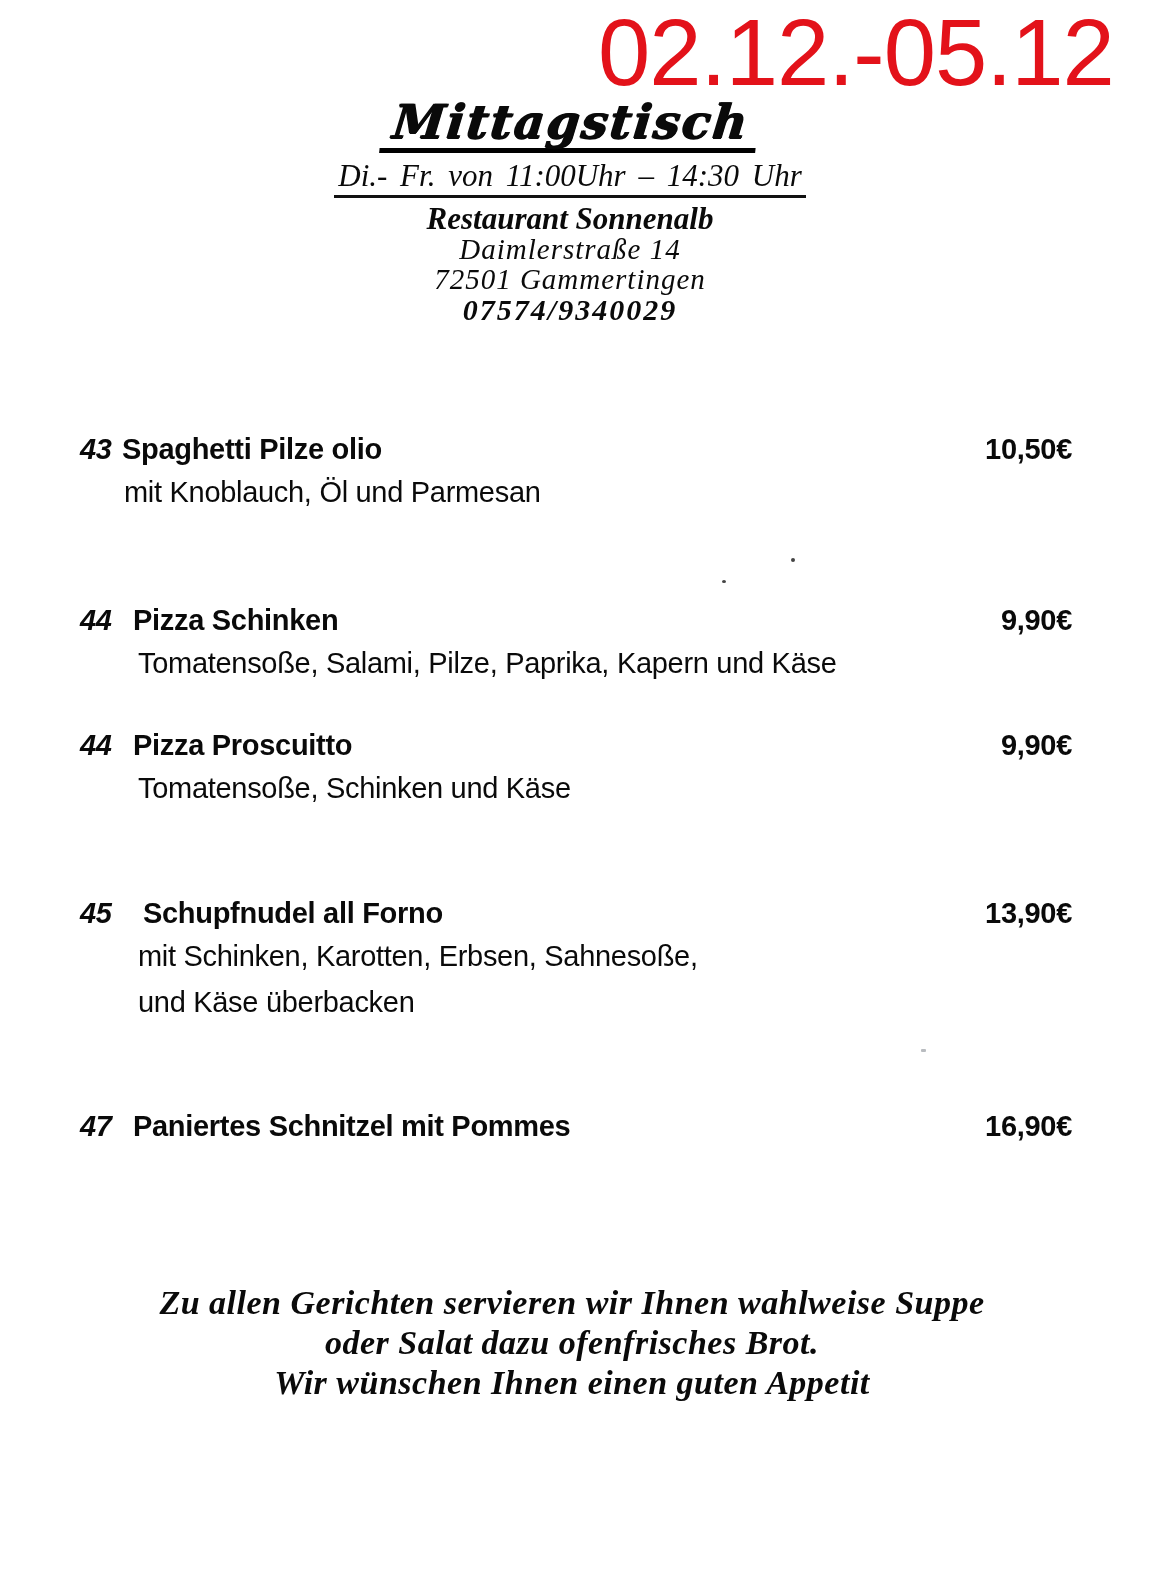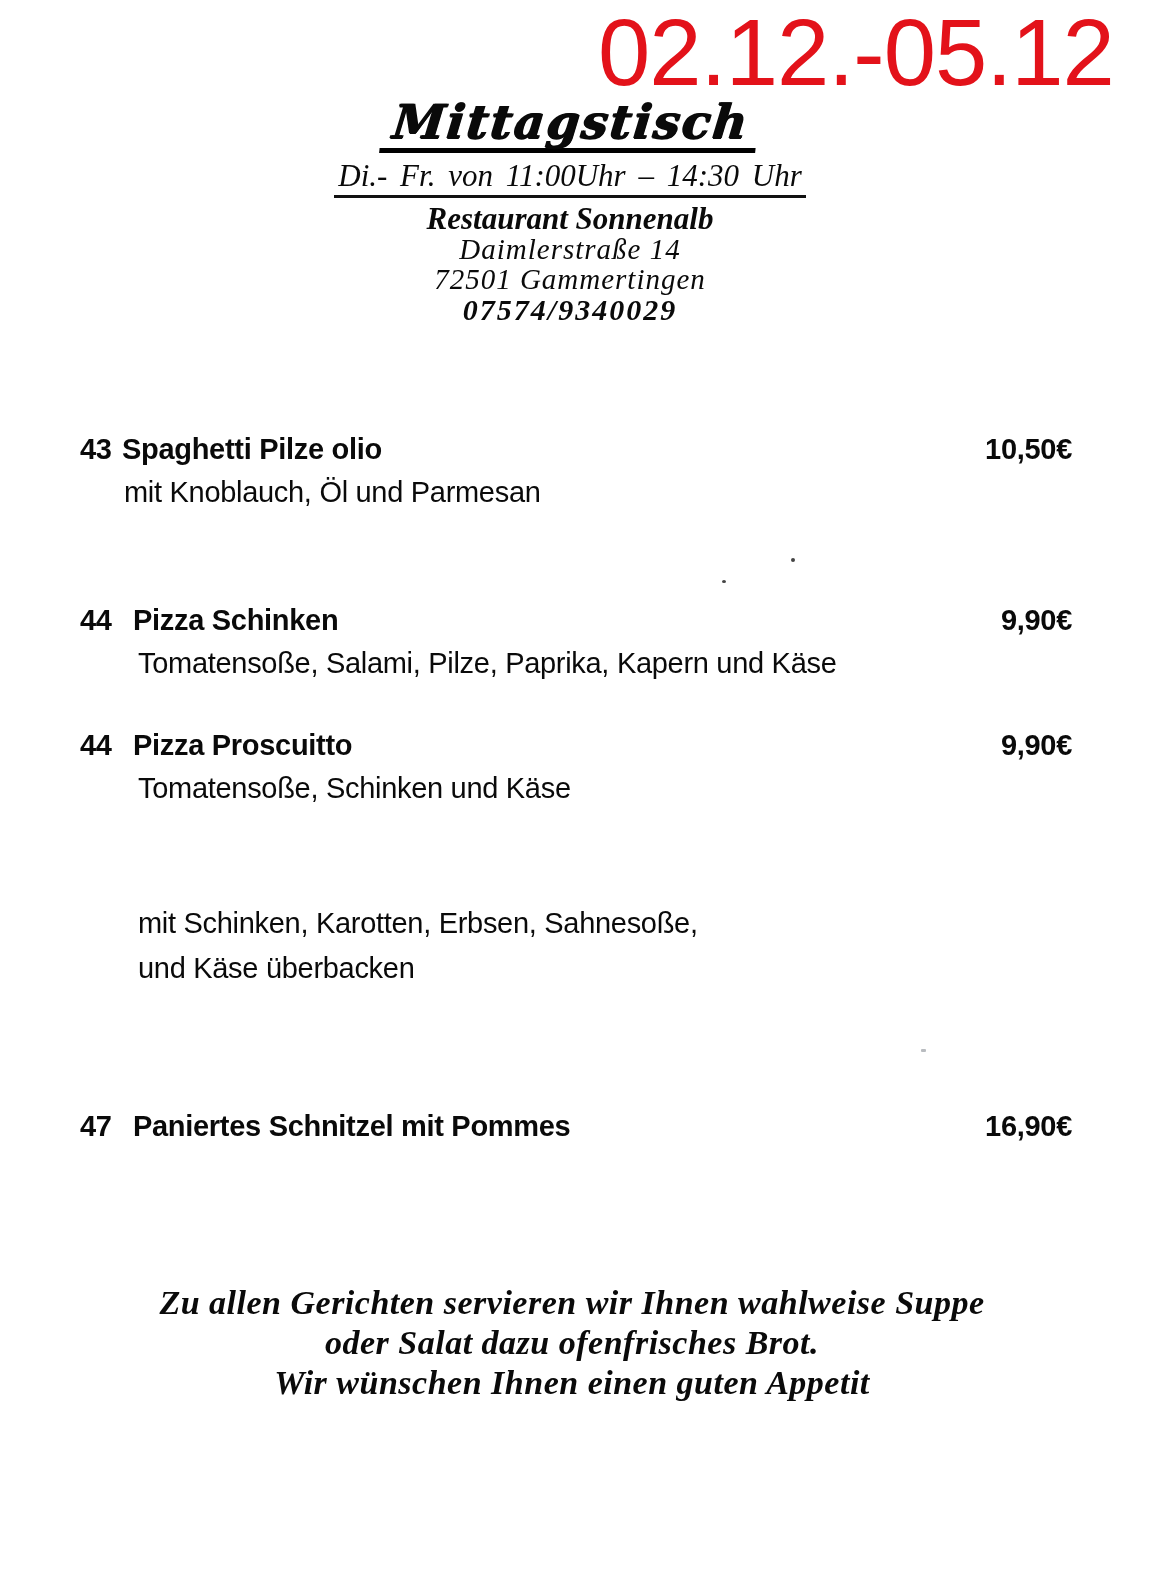--- a/index.html
+++ b/index.html
@@ -92,21 +92,21 @@
     right: 98px;
     font-size: 29px;
     letter-spacing: -0.3px;
     line-height: 1.15;
   }
   .row-head {
     display: flex;
     align-items: baseline;
     font-weight: bold;
   }
-  .item-number { flex: 0 0 42px; }
+  .item-number { flex: 0 0 42px; font-style: italic; }
   .item-name { white-space: nowrap; }
   .g1 .item-name { margin-left: 11px; }
   .g2 .item-name { margin-left: 21px; }
   .item-price { margin-left: auto; white-space: nowrap; }
   .item-desc {
     margin-top: 10px;
     font-weight: normal;
     white-space: nowrap;
   }
   .ind-a .item-desc { margin-left: 44px; }
@@ -181,20 +181,25 @@
   <div class="menu-row ind-b g1" style="top:729px;">
     <div class="row-head">
       <span class="item-number">44</span>
       <span class="item-name">Pizza Proscuitto</span>
       <span class="item-price">9,90€</span>
     </div>
     <div class="item-desc">Tomatensoße, Schinken und Käse</div>
   </div>
 
   <div class="menu-row ind-b g2" style="top:897px;">
+    <div class="row-head">
+      <span class="item-number">45</span>
+      <span class="item-name">Schupfnudel all Forno</span>
+      <span class="item-price">13,90€</span>
+    </div>
     <div class="item-desc">mit Schinken, Karotten, Erbsen, Sahnesoße,</div>
     <div class="item-desc">und Käse überbacken</div>
   </div>
 
   <div class="menu-row g1" style="top:1110px;">
     <div class="row-head">
       <span class="item-number">47</span>
       <span class="item-name">Paniertes Schnitzel mit Pommes</span>
       <span class="item-price">16,90€</span>
     </div>

